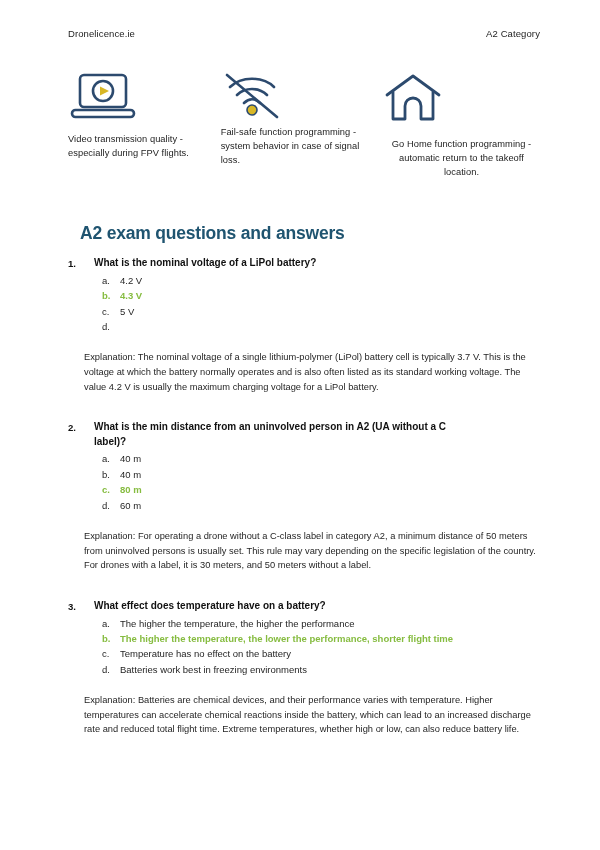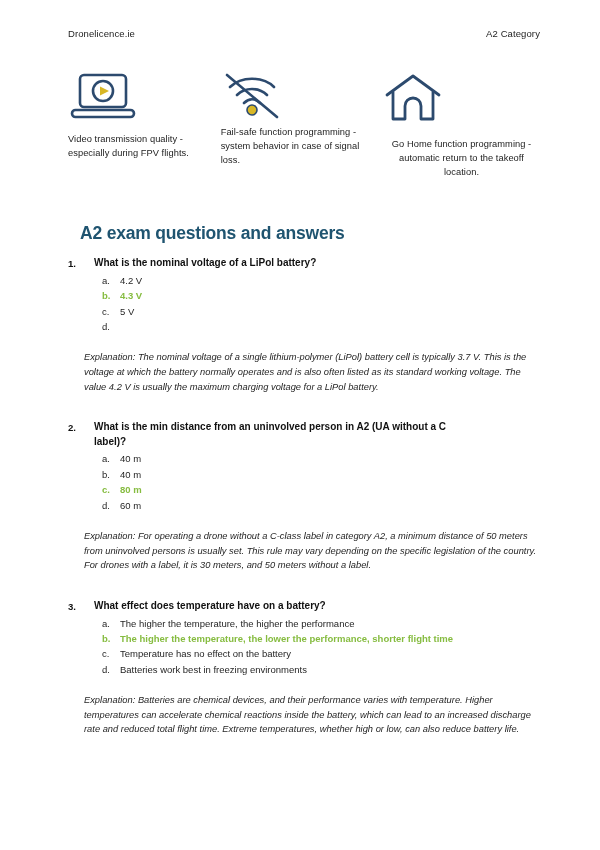--- a/index.html
+++ b/index.html
@@ -117,21 +117,20 @@
     margin-left: 34px;
   }
   .opt-text { flex: 1; }
   .option.correct {
     color: #86bc40;
     font-weight: bold;
   }
 
   .explanation {
     font-size: 9.3px;
-    font-style: italic;
     line-height: 1.58;
     color: #1f1f1f;
     margin: 16px 0 0 16px;
     max-width: 458px;
     letter-spacing: 0.01px;
   }
 
   .q-gap { height: 22px; }
 </style>
 </head>

